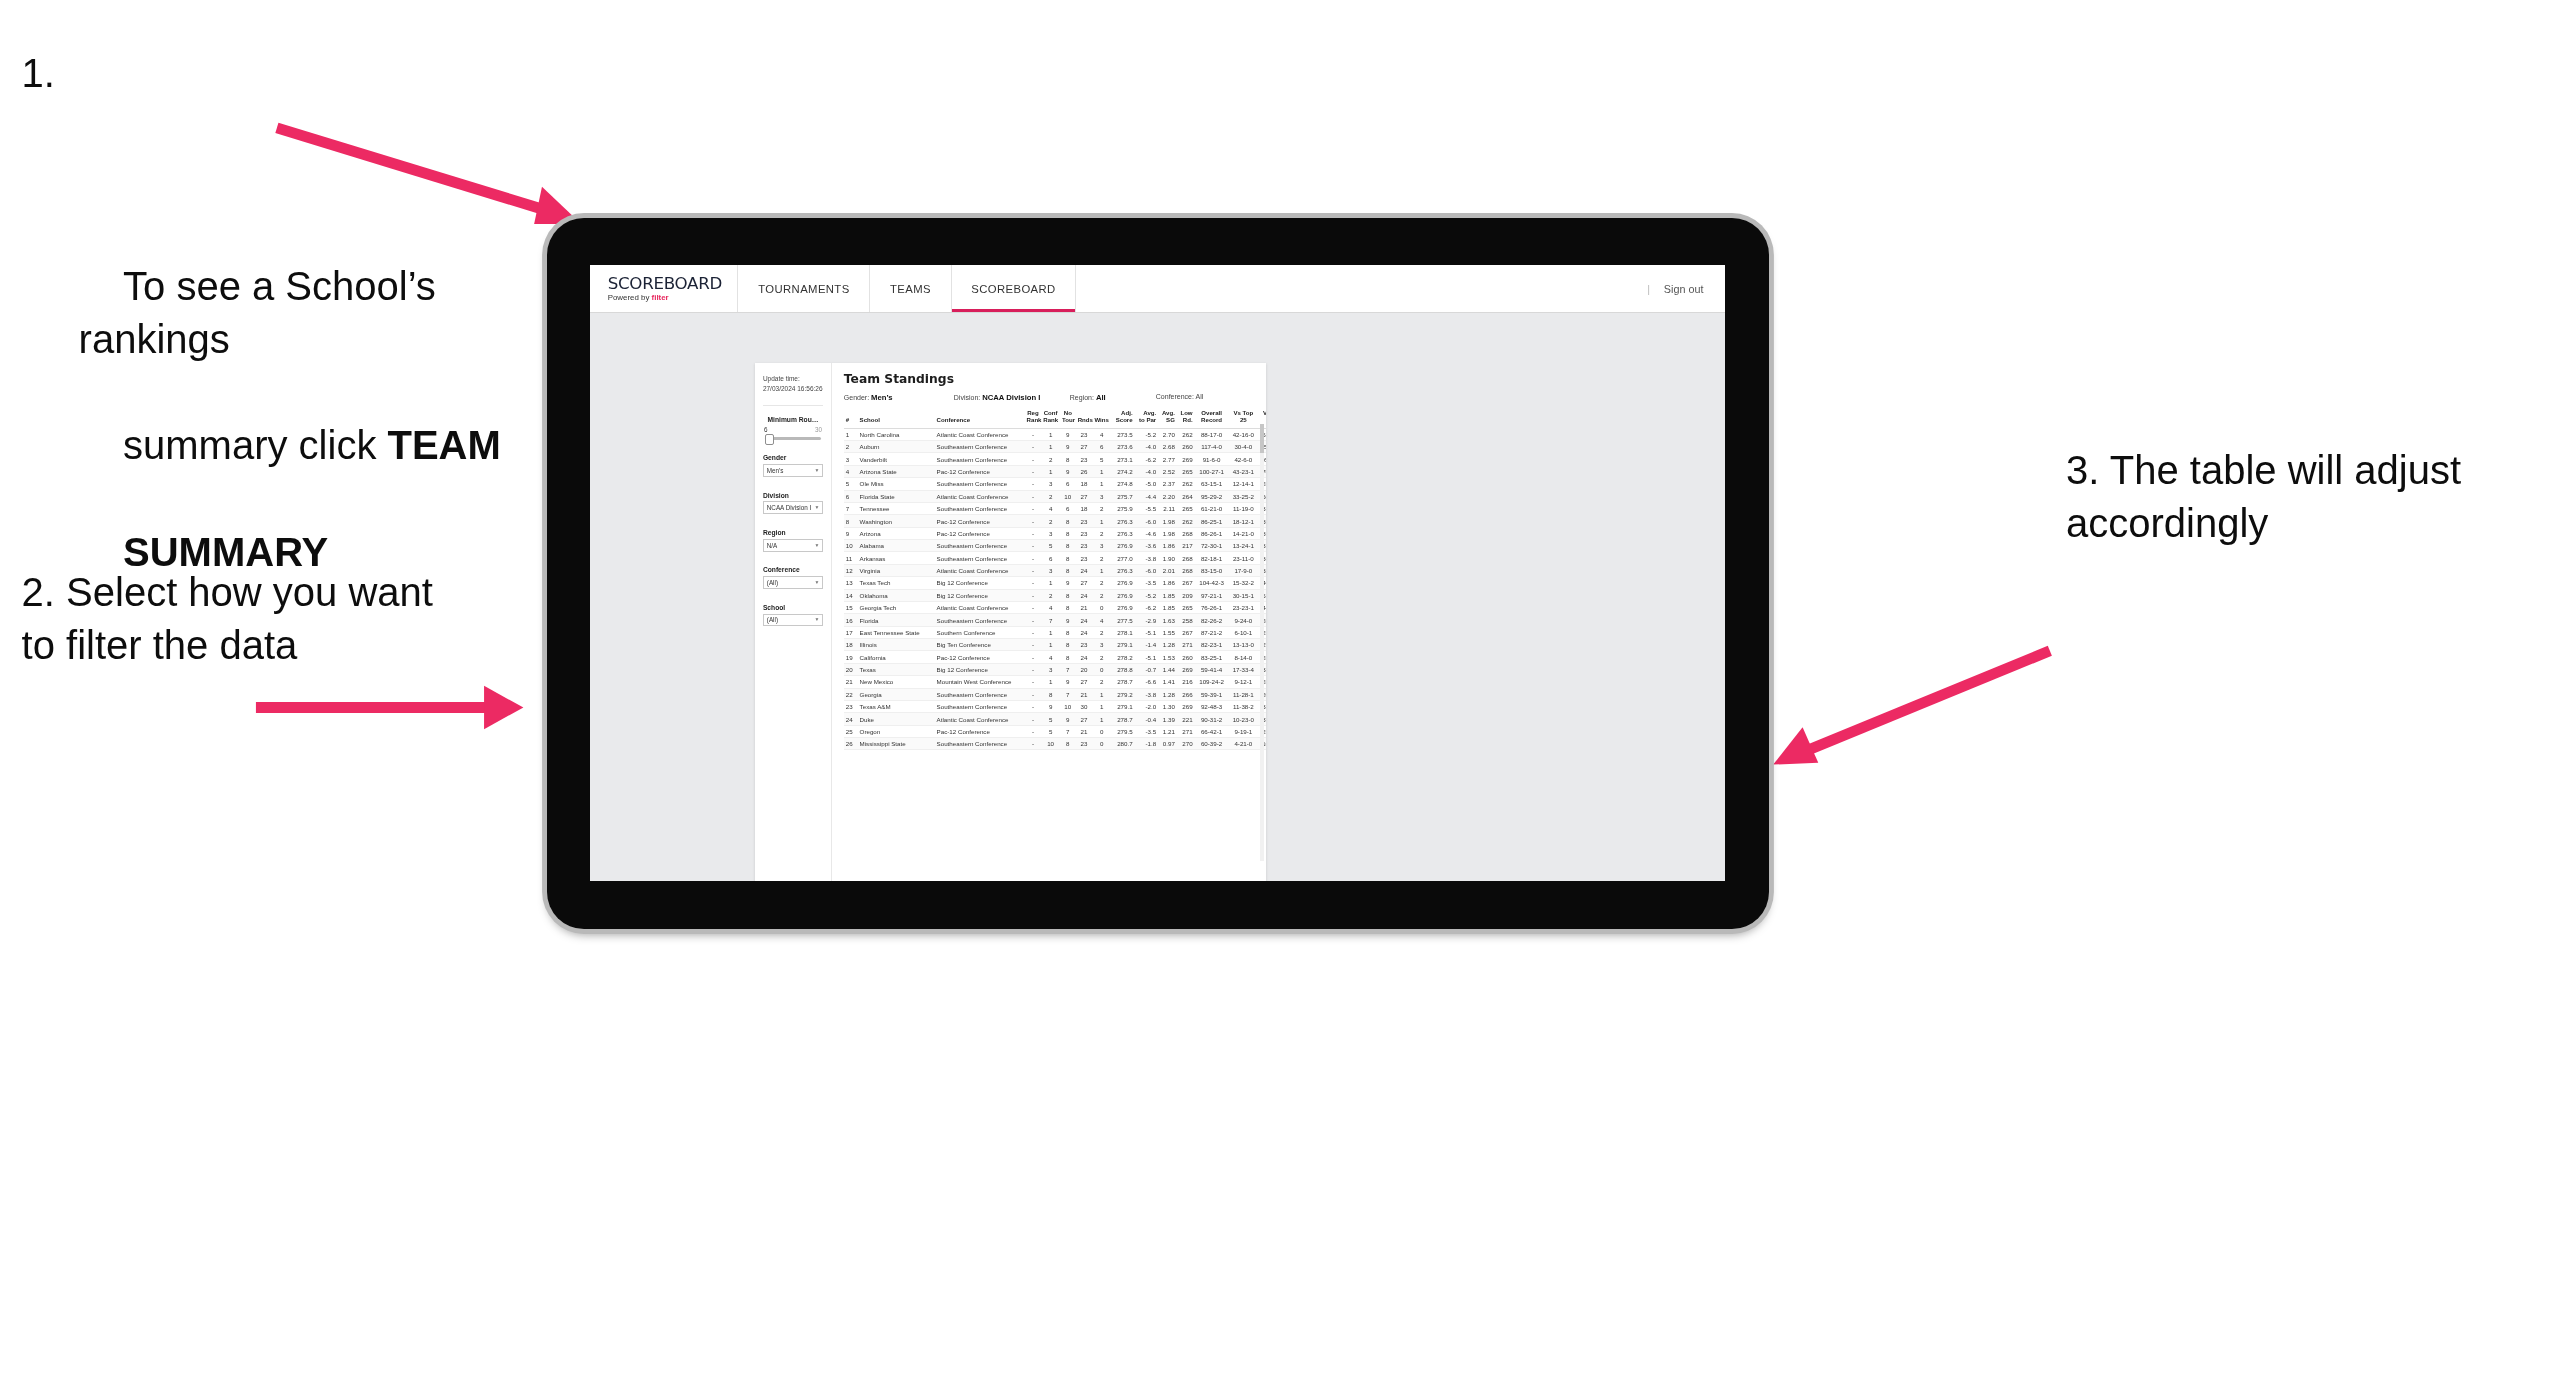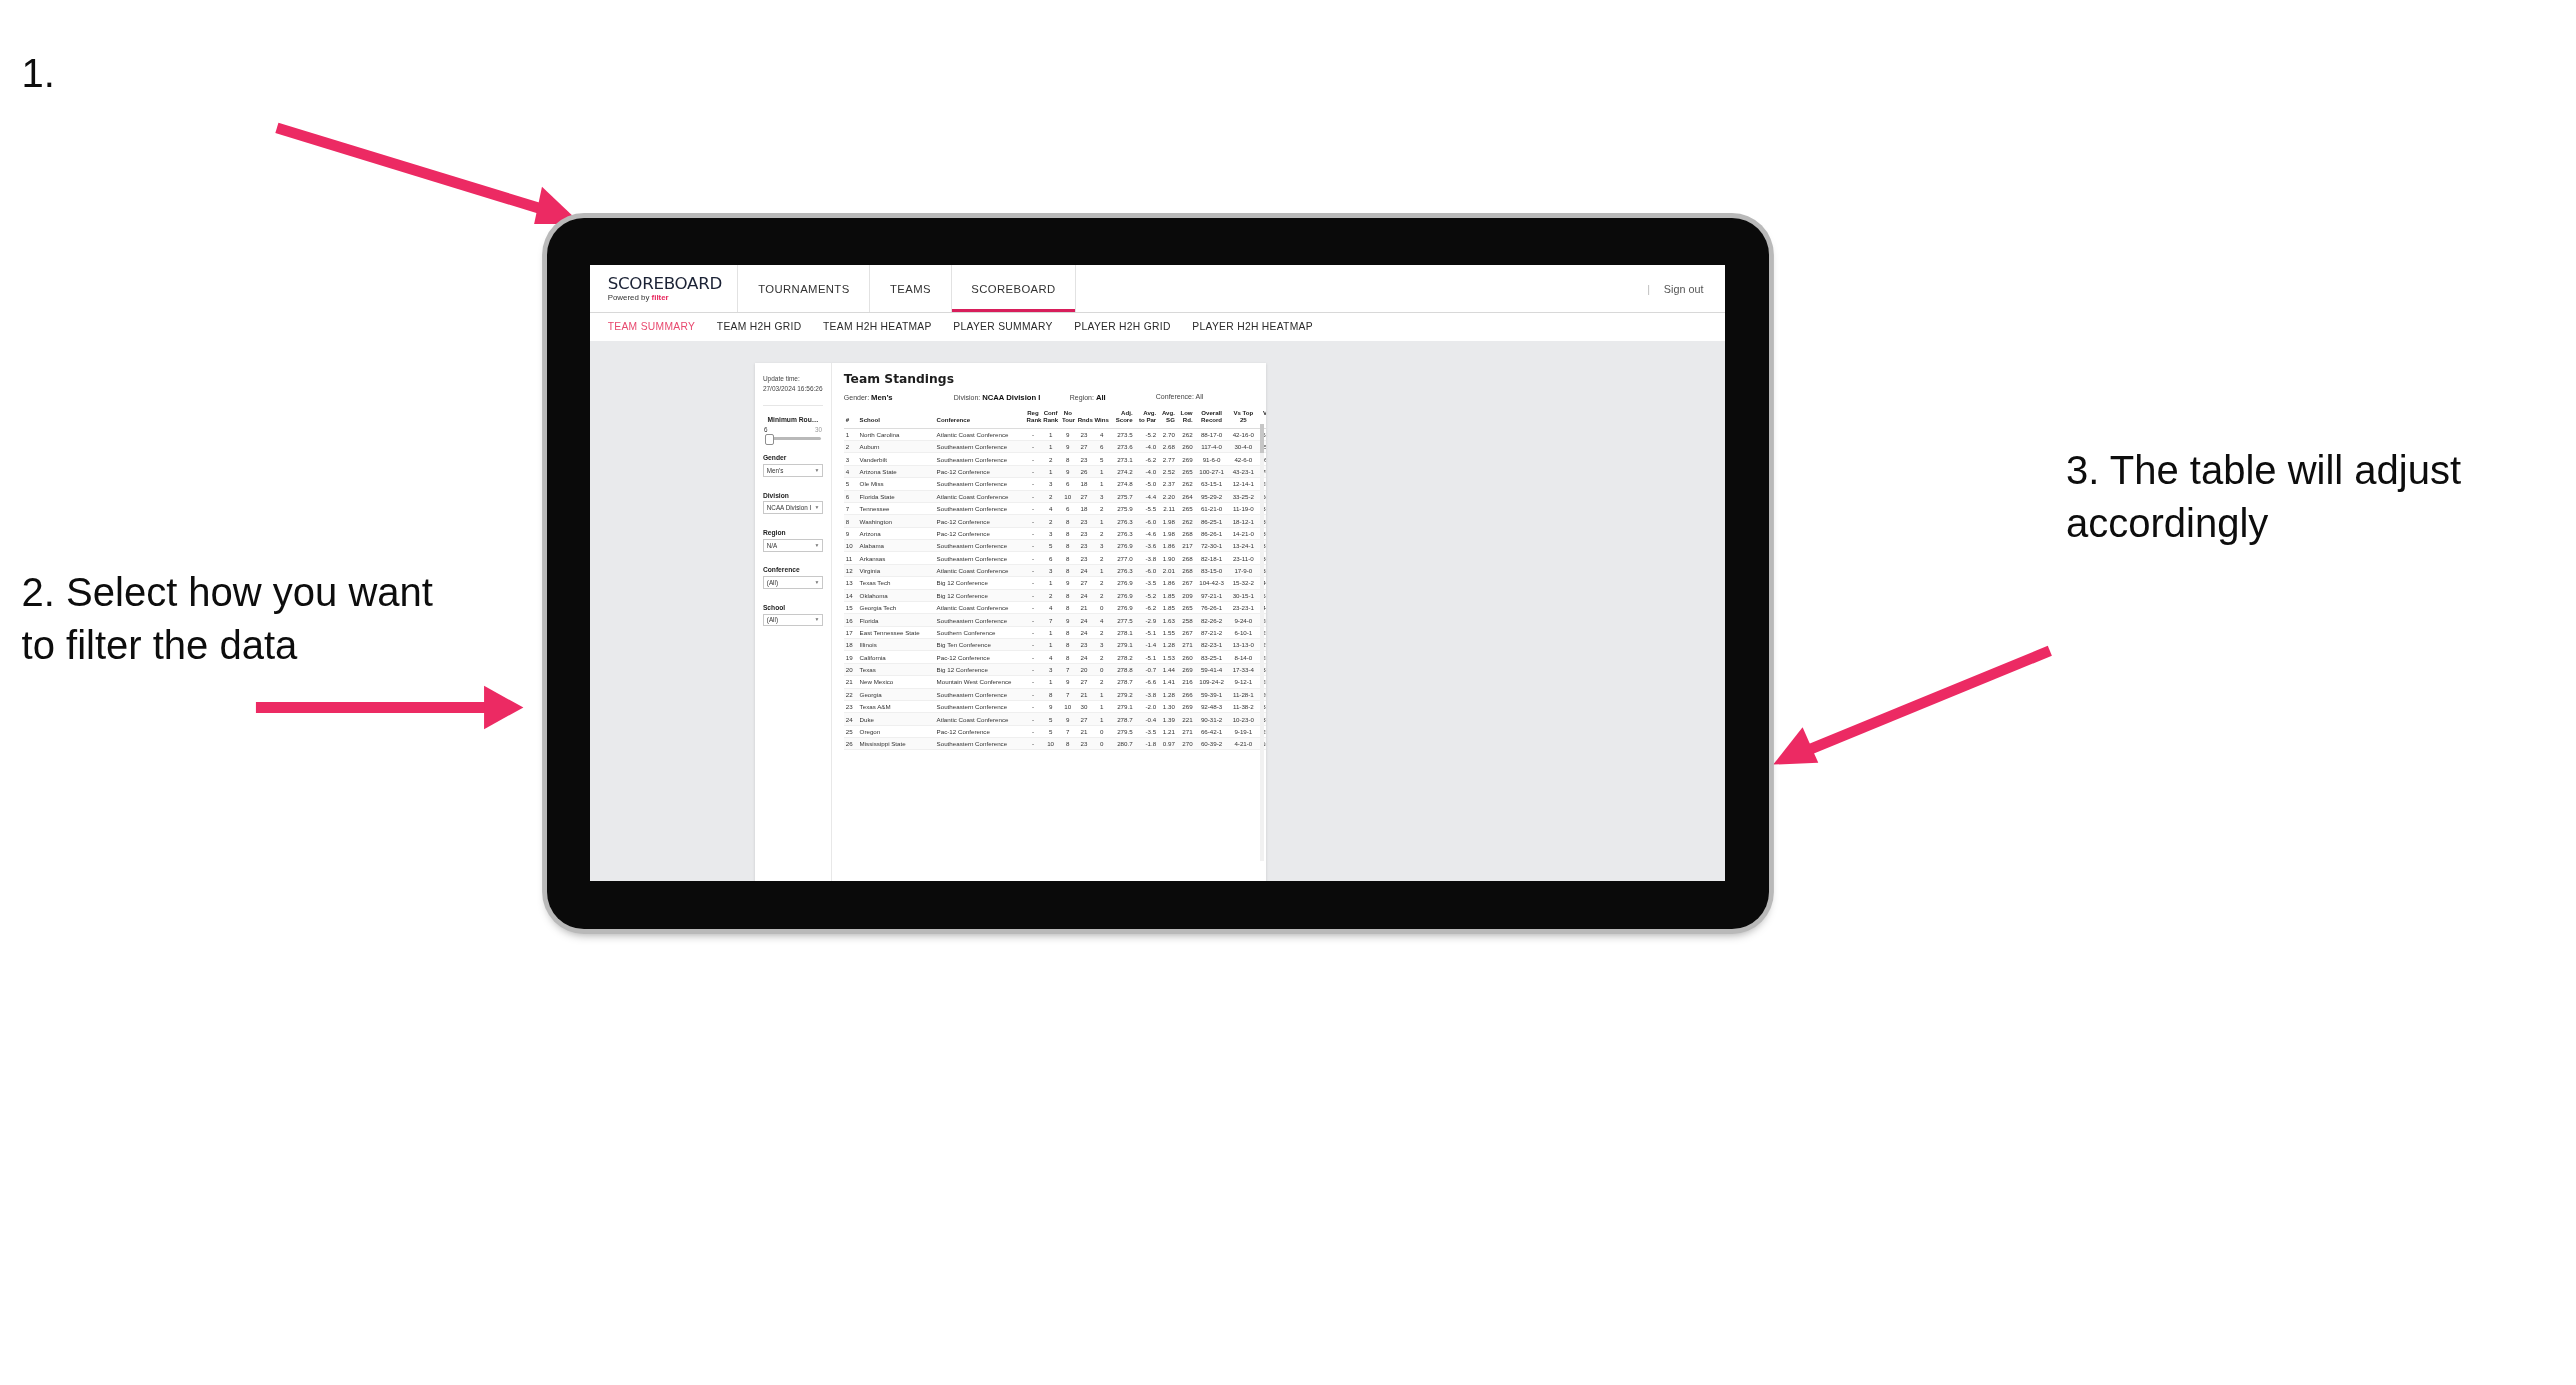--- a/index.html
+++ b/index.html
@@ -200,20 +200,25 @@
   #cardbar .divider{width:1px;height:10.8px;background:#dcdcdc;}
   #cardbar .grp{display:flex;align-items:center;gap:3.9px;cursor:pointer;}
   #cardbar .right{margin-left:auto;display:flex;align-items:center;gap:9.8px;}
   .caret{font-size:4.9px;color:#777;}
 </style>
 </head>
 <body>
 
 <div class="annot" id="annot-1">
   <span class="num">1.</span>
+  <span class="body">
+    <span>To see a School’s rankings</span><br>
+    <span>summary click </span><b>TEAM</b><br>
+    <b>SUMMARY</b>
+  </span>
 </div>
 
 <div class="annot" id="annot-2">2. Select how you want to filter the data</div>
 
 <div class="annot" id="annot-3">3. The table will adjust accordingly</div>
 
 <div class="arrow" style="left:271px;top:122px;width:324px;height:108px;">
   <svg width="324" height="108" viewBox="0 0 330 110">
     <path d="M6,6 L300,96" stroke="#ec2a63" stroke-width="11" stroke-linecap="butt"></path>
     <path d="M316,104 L276,66 L268,104 Z" fill="#ec2a63"></path>
@@ -250,28 +255,20 @@
         </div>
       <div class="navtab active">
           <span>SCOREBOARD</span>
         </div>
       <div class="topright">
         <span class="sep">|</span>
         <span>Sign out</span>
       </div>
     </div>
 
-    <div id="subnav">
-      <div class="subtab active">TEAM SUMMARY</div>
-      <div class="subtab">TEAM H2H GRID</div>
-      <div class="subtab">TEAM H2H HEATMAP</div>
-      <div class="subtab">PLAYER SUMMARY</div>
-      <div class="subtab">PLAYER H2H GRID</div>
-      <div class="subtab">PLAYER H2H HEATMAP</div>
-    </div>
 
     <div id="workspace">
       <div id="card">
         <div id="card-main">
 
           <div id="filters">
             <div class="upd">
               <div>Update time:</div>
               <div>27/03/2024 16:56:26</div>
             </div>

